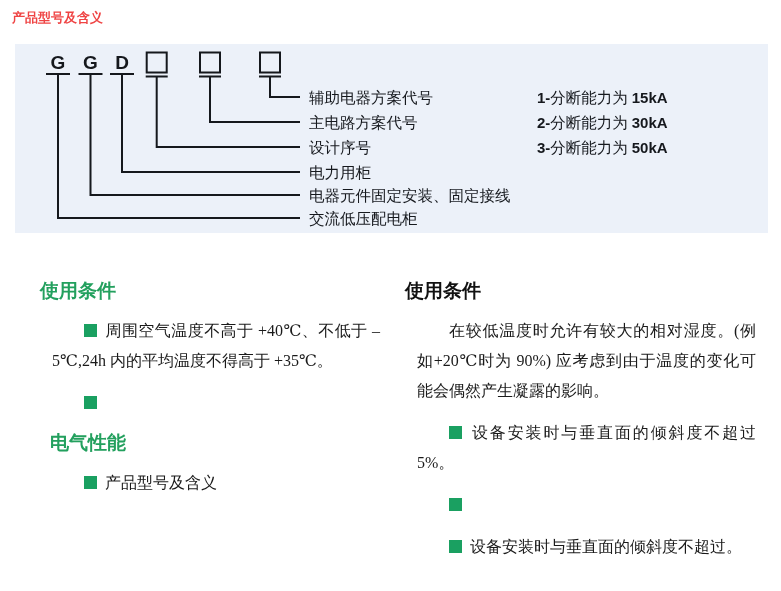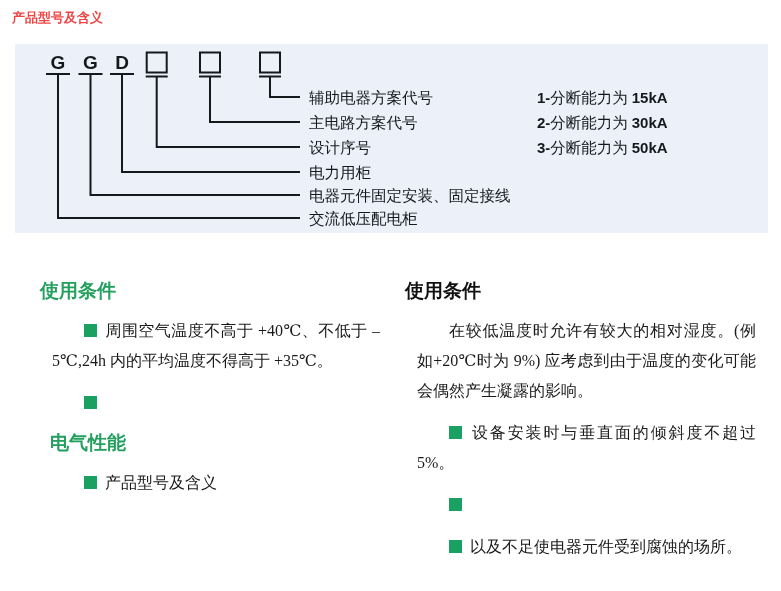--- a/index.html
+++ b/index.html
@@ -108,17 +108,17 @@
 <div class="col col-left">
   <h2 class="sec-heading">使用条件</h2>
   <p class="body-para"><span class="bullet-sq"></span><span>周围空气温度不高于 +40℃、不低于 –5℃,24h 内的平均温度不得高于 +35℃。</span></p>
   <p class="body-para"><span class="bullet-sq"></span></p>
   <h2 class="sec-heading spaced">电气性能</h2>
   <p class="body-para"><span class="bullet-sq"></span><span>产品型号及含义</span></p>
 </div>
 
 <div class="col col-right">
   <h2 class="sec-heading black">使用条件</h2>
-  <p class="body-para">在较低温度时允许有较大的相对湿度。(例如+20℃时为 9%) 应考虑到由于温度的变化可能会偶然产生凝露的影响。</p>
+  <p class="body-para">在较低温度时允许有较大的相对湿度。(例如+20℃时为 90%) 应考虑到由于温度的变化可能会偶然产生凝露的影响。</p>
   <p class="body-para"><span class="bullet-sq"></span><span>设备安装时与垂直面的倾斜度不超过 5%。</span></p>
   <p class="body-para"><span class="bullet-sq"></span></p>
-  <p class="body-para"><span class="bullet-sq"></span><span>以及不足使电器元件受到腐蚀的场所。</span></p>
+  <p class="body-para"><span class="bullet-sq"></span><span>设备安装时与垂直面的倾斜度不超过。</span></p>
 </div>
 
 </body></html>

